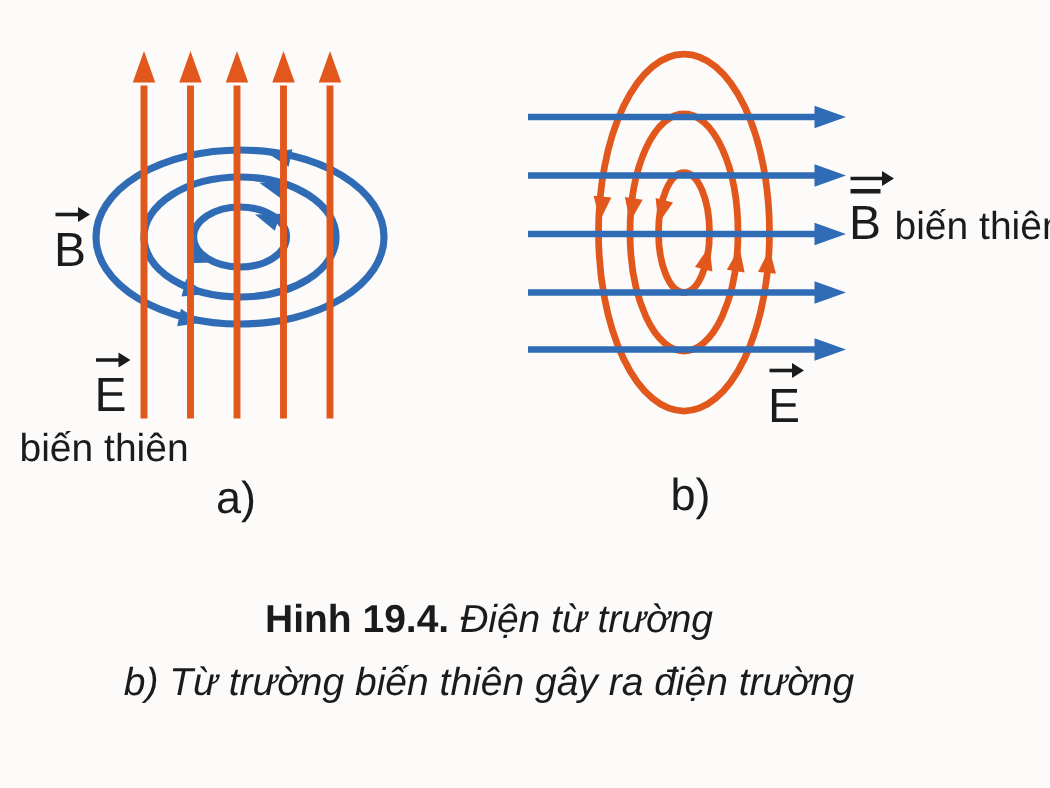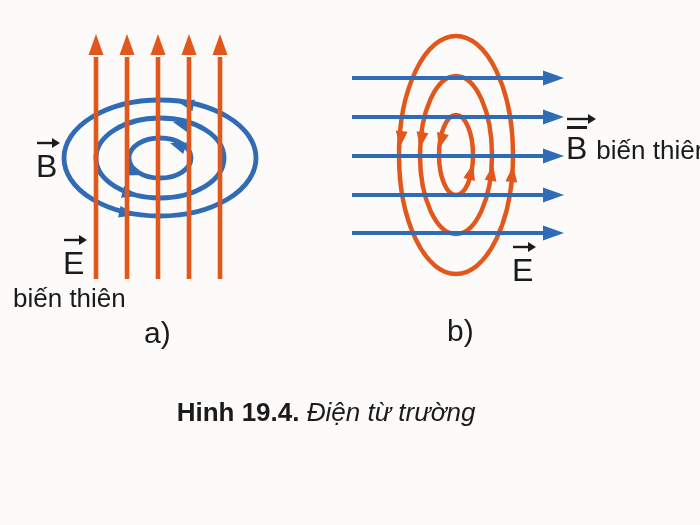--- a/index.html
+++ b/index.html
@@ -178,15 +178,16 @@
     <span class="field-letter">E</span>
   </div>
 
   <div class="tag" style="left:447px; top:316px;">b)</div>
 
   <div class="caption">
     <div>
       <span class="bold">Hinh 19.4.</span>
       <span class="ital">Điện từ trường</span>
     </div>
+    <div class="ital">b) Từ trường biến thiên gây ra điện trường</div>
   </div>
 
 </div>
 
 </body></html>

